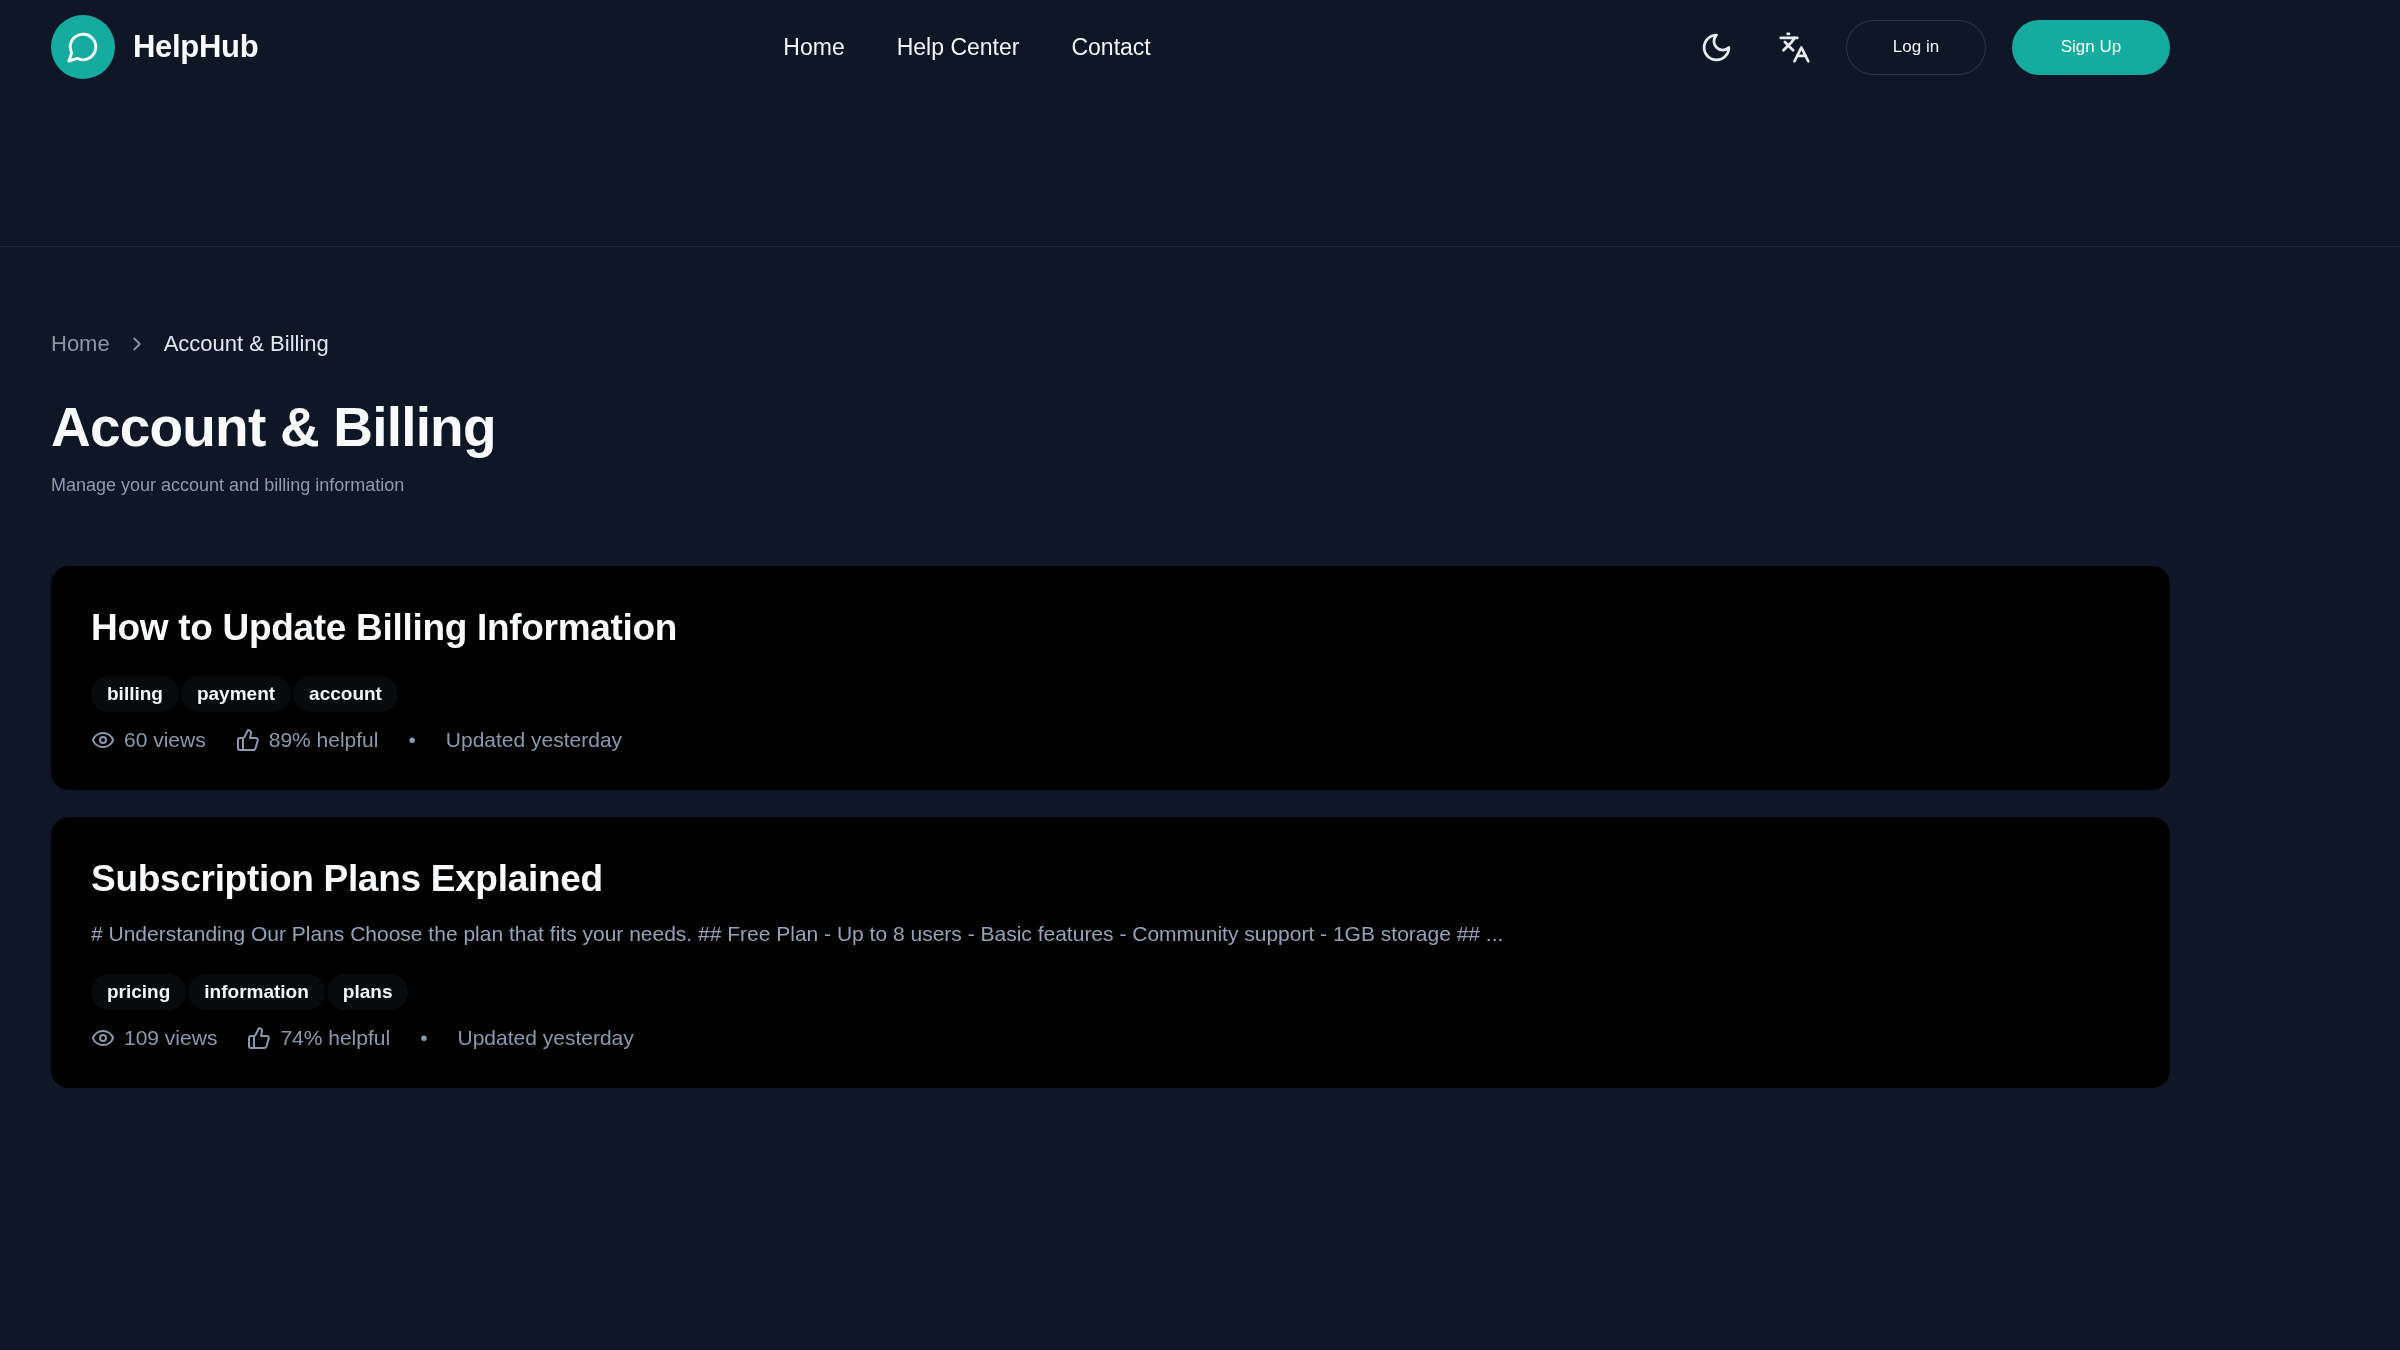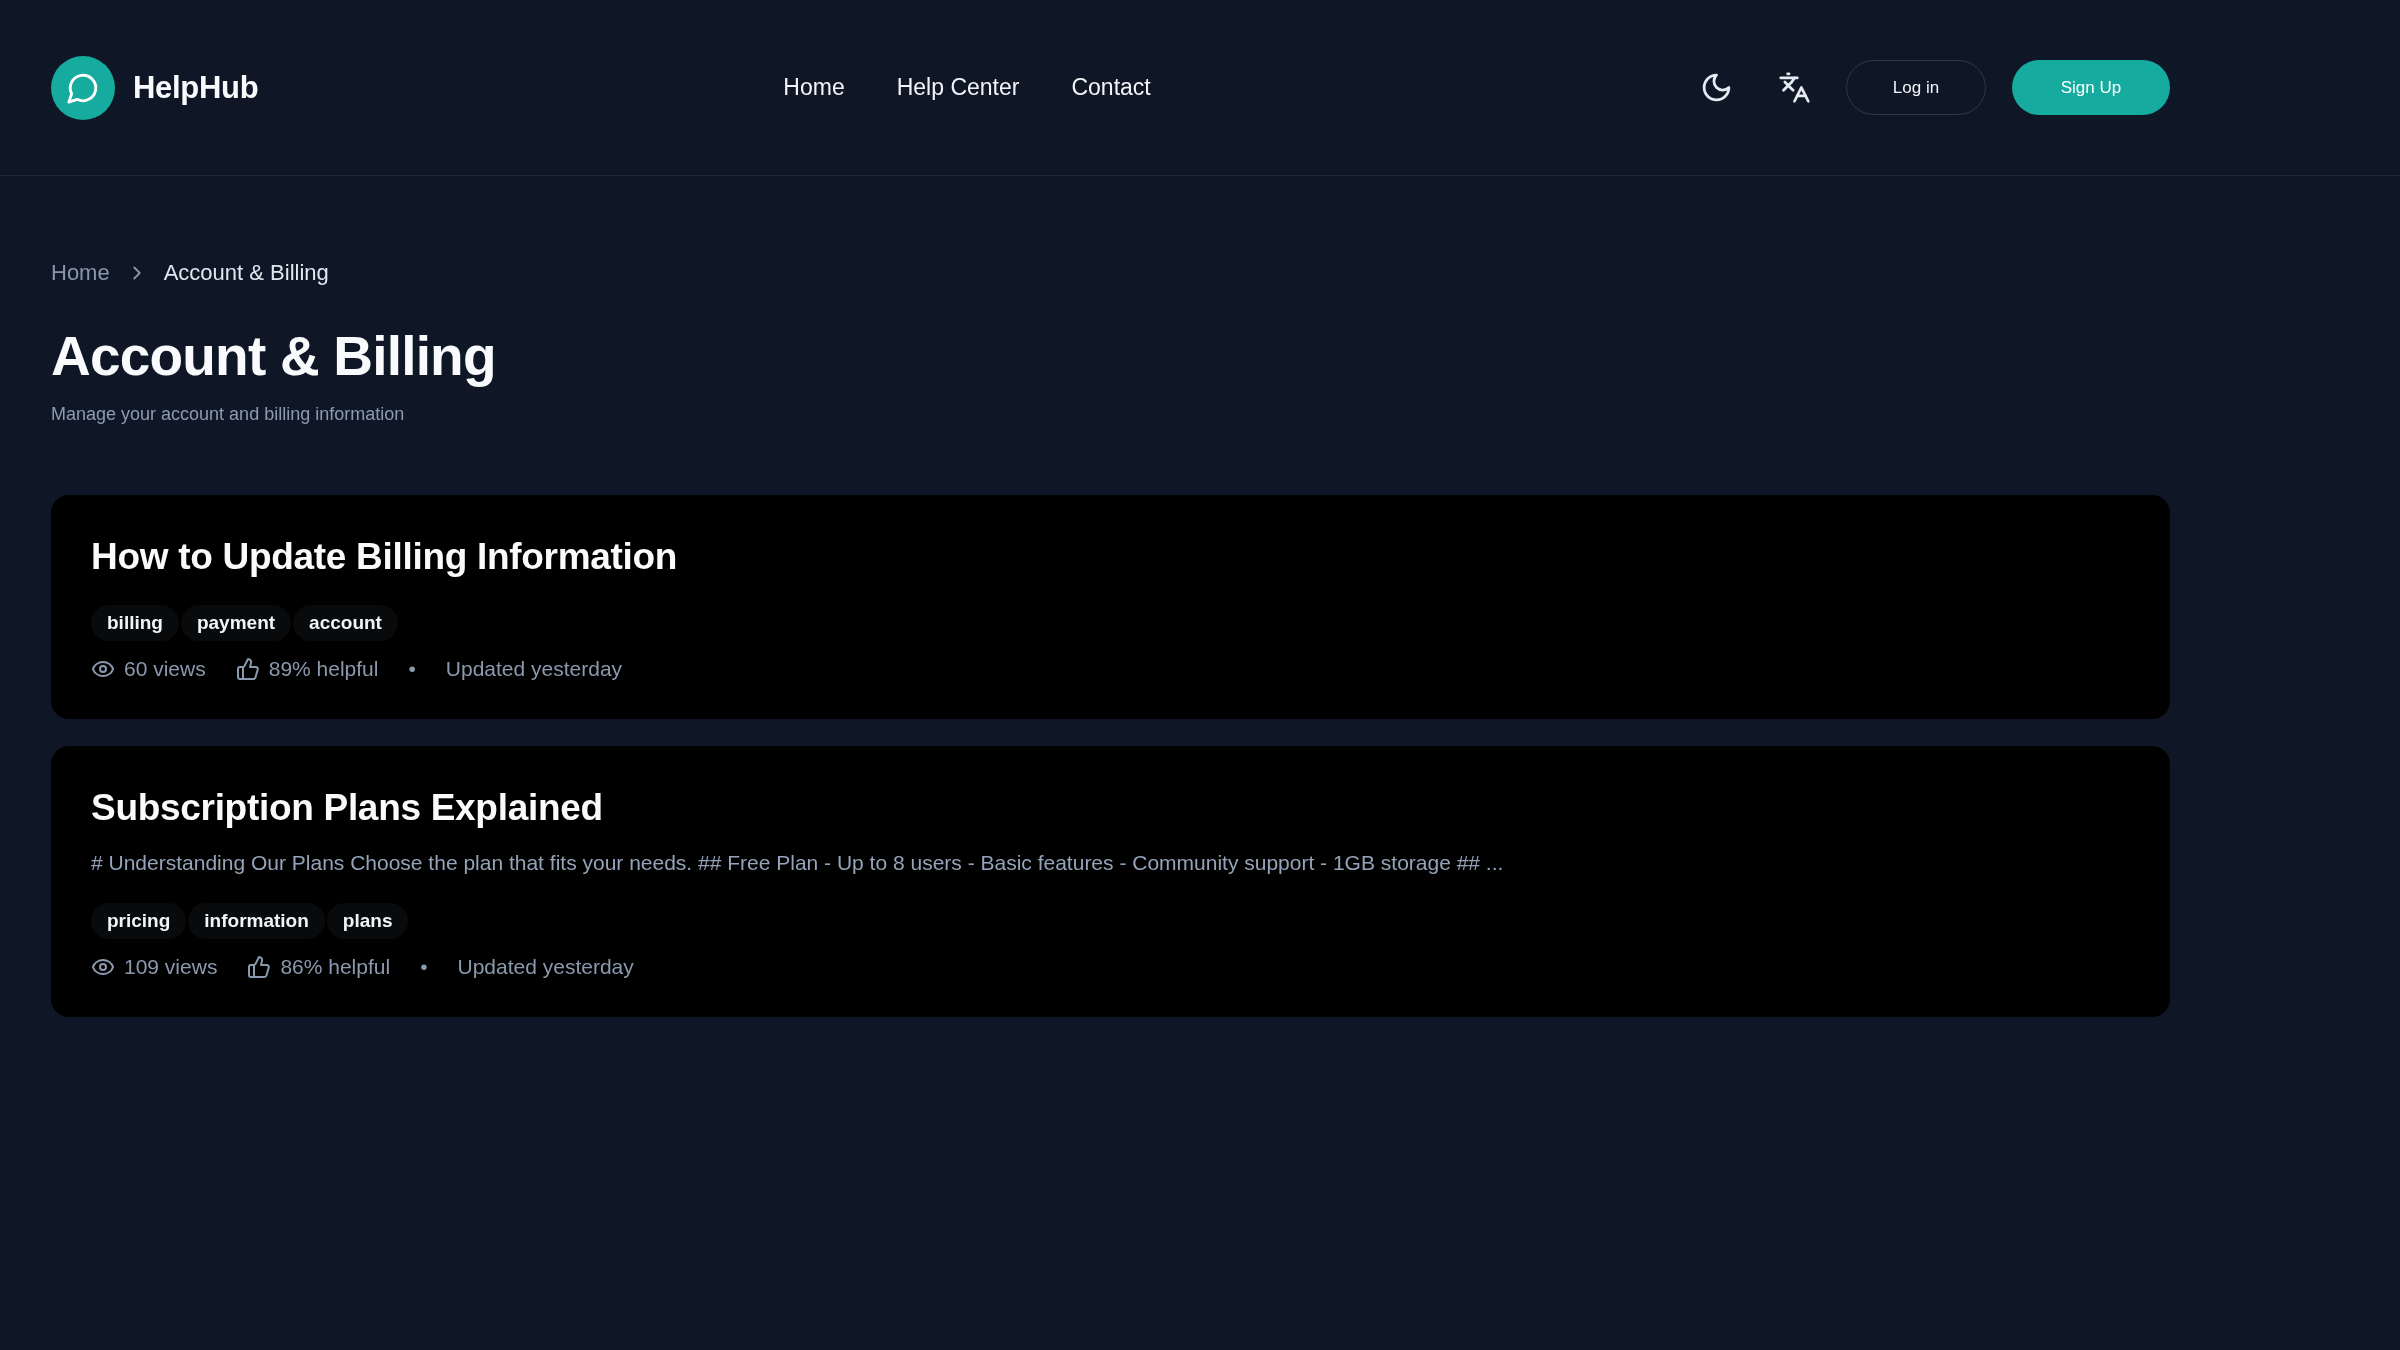--- a/index.html
+++ b/index.html
@@ -6,21 +6,21 @@
   html,body { width:2400px; height:1350px; }
   body {
     background:#0f1726;
     font-family:"Liberation Sans","DejaVu Sans",sans-serif;
     color:#f1f5f9;
     overflow:hidden;
   }
   .container { margin-left:51px; width:2119px; }
 
   
-  .site-header { height:176px; display:flex; align-items:center; border-bottom:1px solid #1d2939; }
+  .site-header { height:247px; display:flex; align-items:flex-start; border-bottom:1px solid #1d2939; }
   .header-inner { height:94px; display:flex; align-items:center; }
   .brand { display:flex; align-items:center; gap:18px; cursor:pointer; }
   .brand-badge {
     width:64px; height:64px; border-radius:50%;
     background:#15ab9e; display:flex; align-items:center; justify-content:center;
     color:#ffffff;
   }
   .brand-badge svg { width:34px; height:34px; }
   .brand-name { font-size:31px; font-weight:700; letter-spacing:-0.3px; color:#f8fafc; }
 
@@ -179,21 +179,21 @@
           </span>
           <span>109 views</span>
         </span>
         <span class="meta-item">
           <span style="display:flex;">
             <svg width="24" height="24" viewBox="0 0 24 24" fill="none" stroke="currentColor" stroke-width="2" stroke-linecap="round" stroke-linejoin="round">
                 <path d="M7 10v12"></path>
                 <path d="M15 5.88 14 10h5.83a2 2 0 0 1 1.92 2.56l-2.33 8A2 2 0 0 1 17.5 22H4a2 2 0 0 1-2-2v-8a2 2 0 0 1 2-2h2.76a2 2 0 0 0 1.79-1.11L12 2a3.13 3.13 0 0 1 3 3.88Z"></path>
               </svg>
           </span>
-          <span>86% helpful</span>
+          <span>74% helpful</span>
         </span>
         <span class="meta-dot">•</span>
         <span>Updated yesterday</span>
       </div>
     </article>
 
   </div>
 </main>
 
 </body></html>

